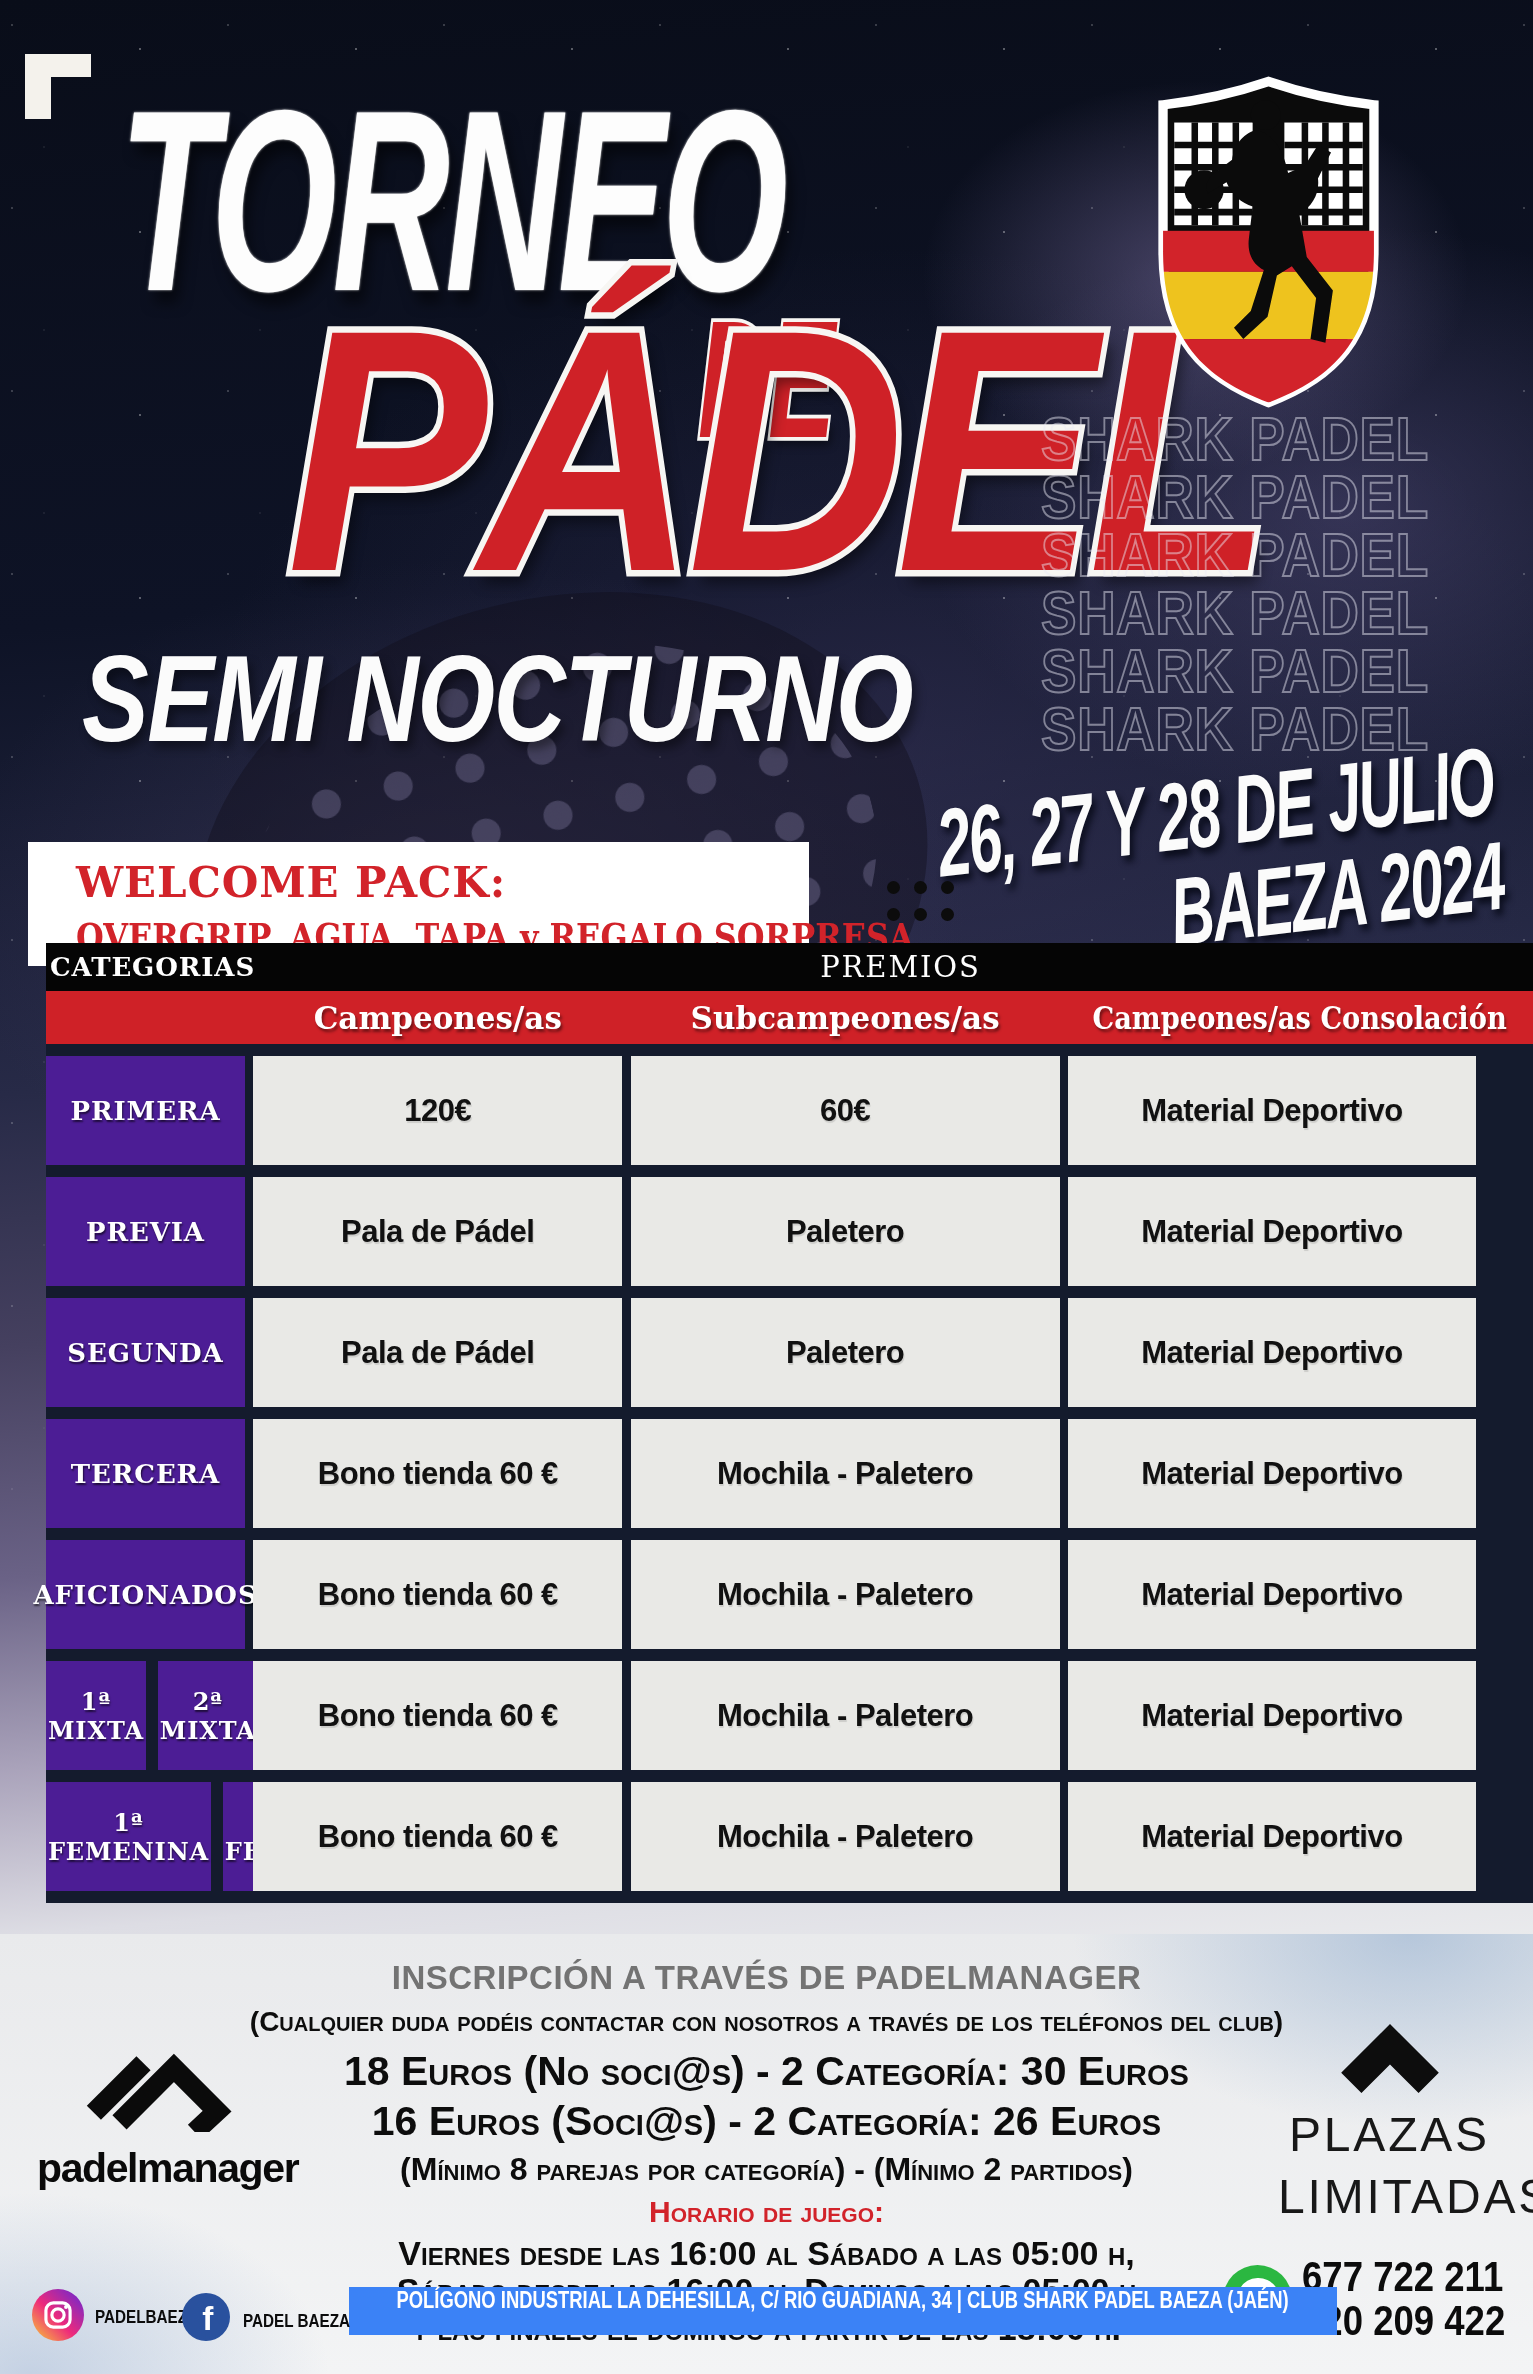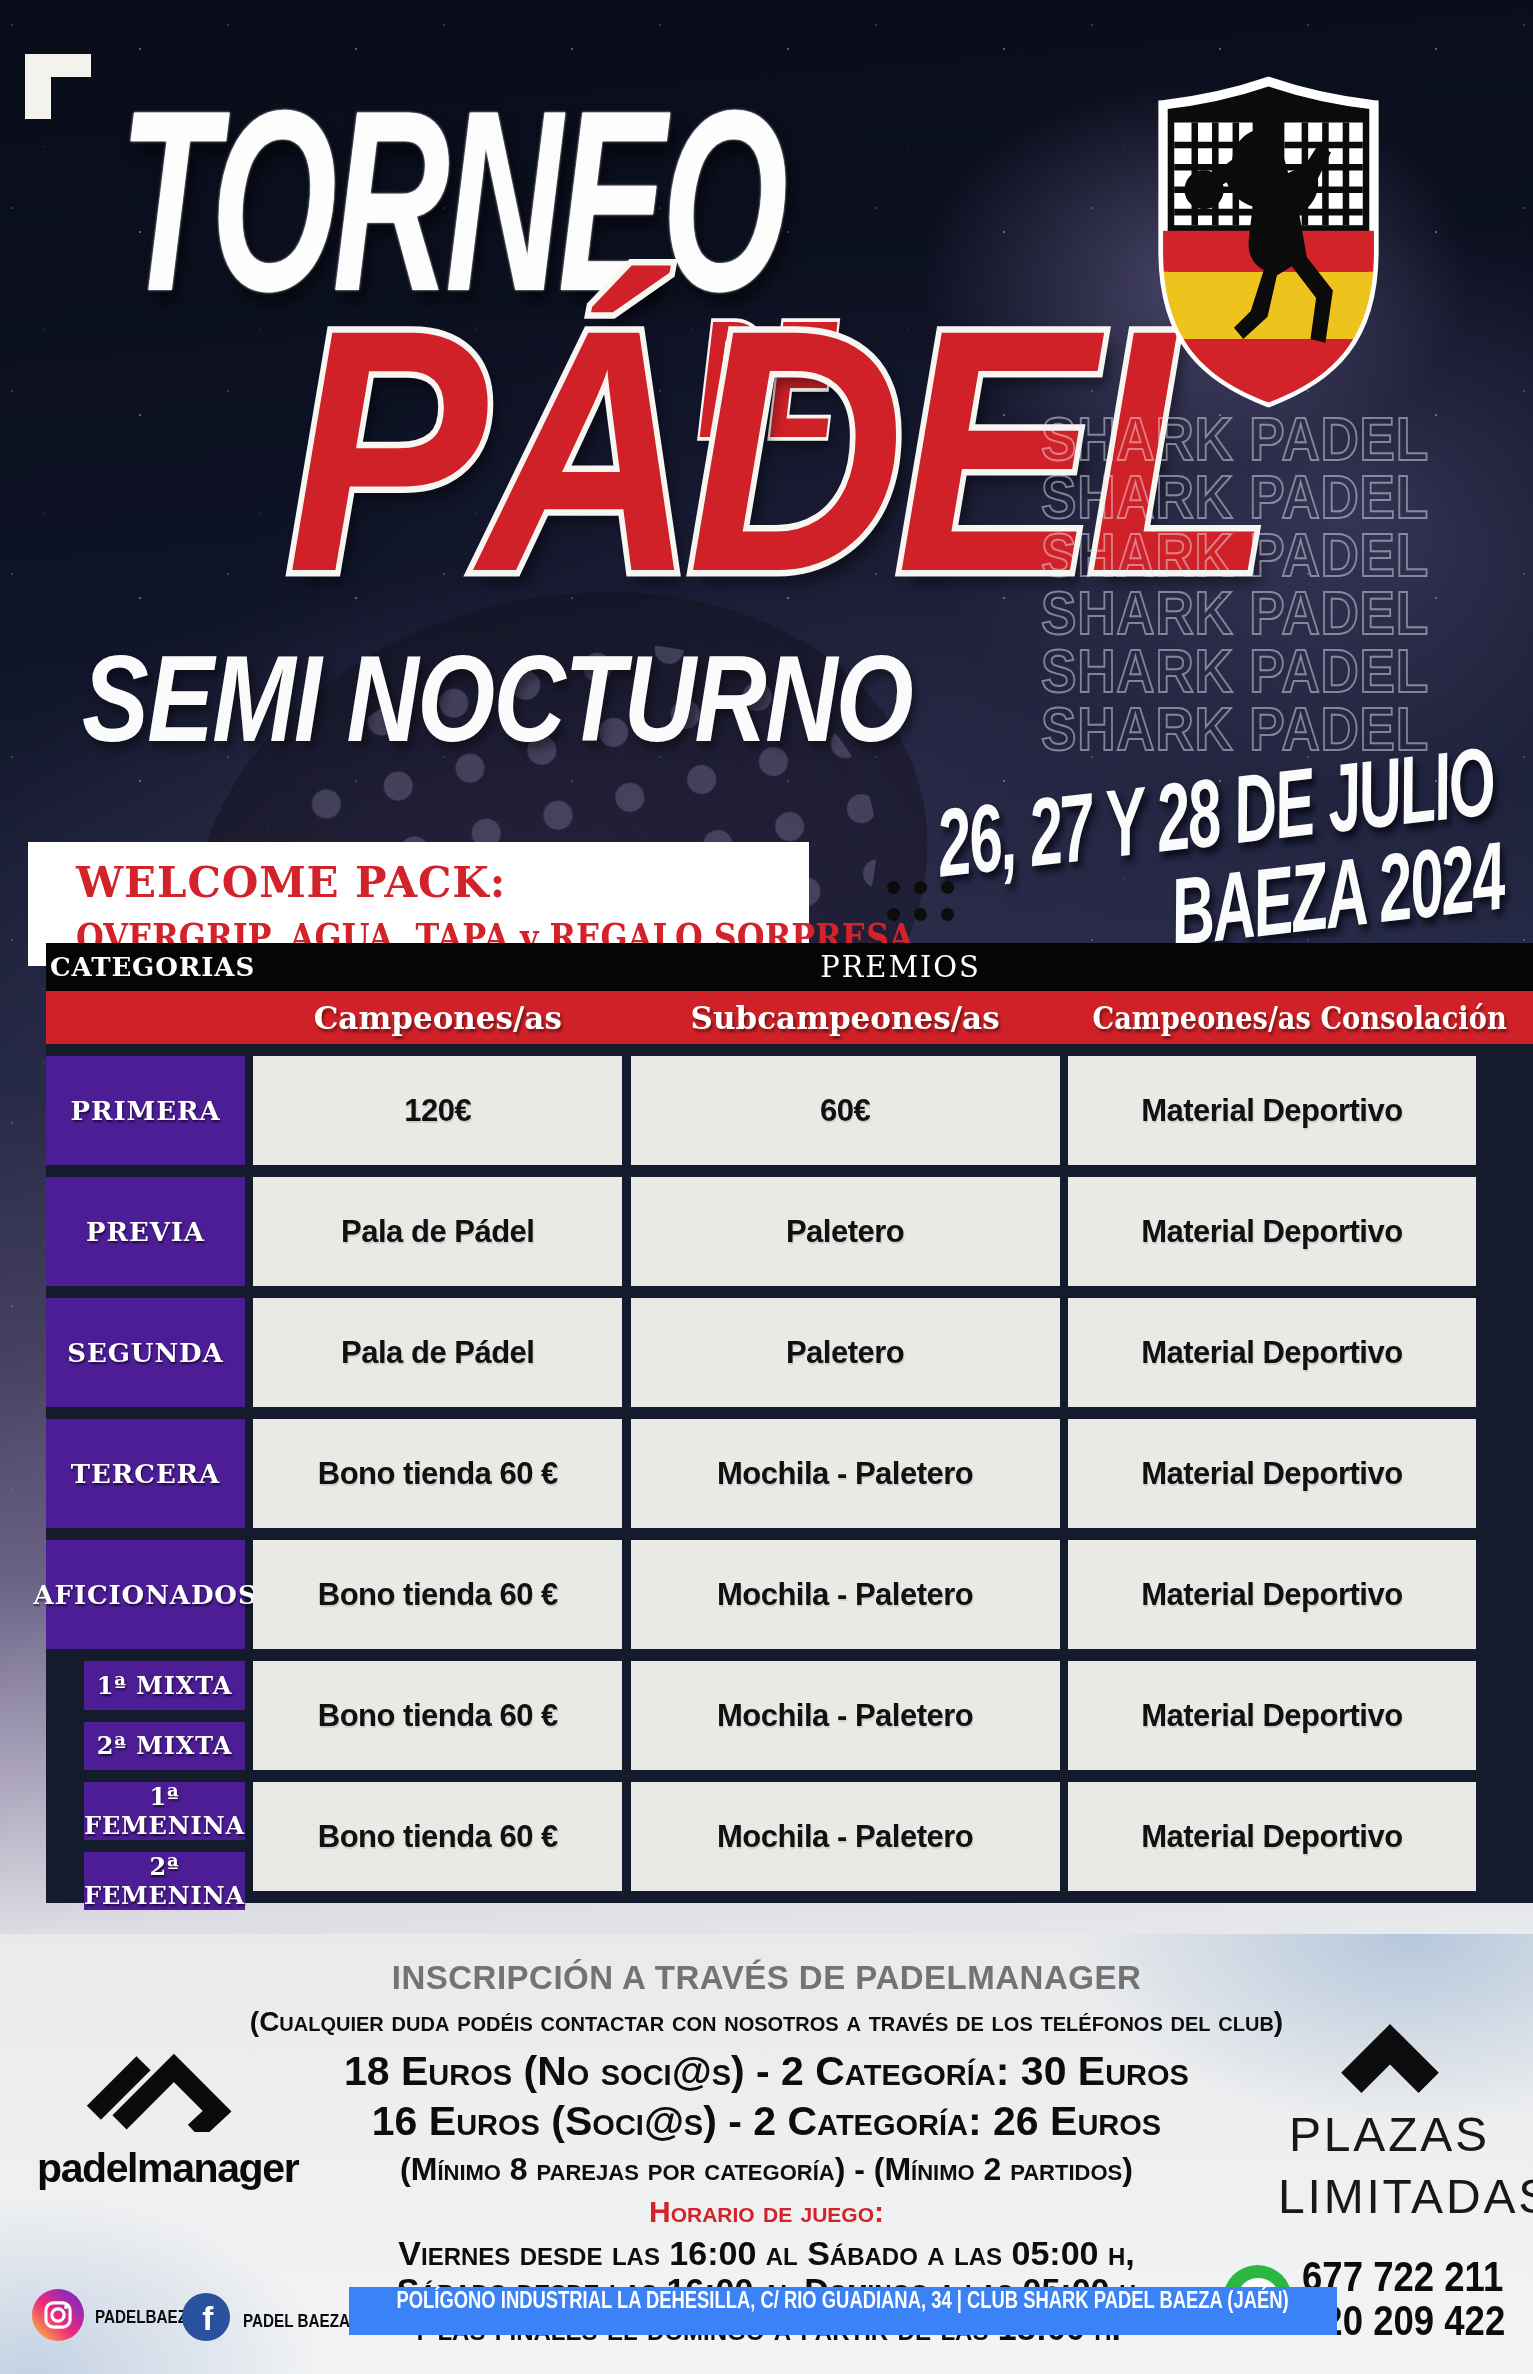--- a/index.html
+++ b/index.html
@@ -91,21 +91,21 @@
   .redbar{display:grid;grid-template-columns:199px 369px 429px 408px;column-gap:8.3px;height:53px;
     background:#cf2127;align-items:center;}
   .redbar .rlab{text-align:center;font-family:"DejaVu Serif",serif;font-weight:bold;font-size:31px;
     color:#fff;text-shadow:1.9px 2.8px 2.8px rgba(0,0,0,.45);white-space:nowrap;}
   .redbar .rlab.long{transform:scaleX(.88);}
   .rows{display:grid;grid-template-columns:199px 369px 429px 408px;column-gap:8.3px;row-gap:12px;
     grid-auto-rows:109px;background:#141b2d;padding:12px 0;}
   .cat{background:#4c1d95;color:#fff;display:flex;align-items:center;justify-content:center;
     font-family:"DejaVu Serif",serif;font-weight:bold;font-size:26px;letter-spacing:0.9px;
     text-align:center;text-shadow:0.9px 1.9px 1.9px rgba(0,0,0,.6);padding:0 1.9px;box-sizing:border-box;}
-  .cat-stack{display:flex;flex-direction:column;gap:12px;background:#141b2d;padding-left:38px;}
+  .cat-stack{display:flex;gap:12px;background:#141b2d;}
   .cat-stack .cat{flex:1;font-size:24px;}
   .val{background:#e9e9e6;color:#111;display:flex;align-items:center;justify-content:center;
     font-size:31px;font-weight:700;letter-spacing:-0.5px;text-align:center;
     text-shadow:0.9px 1.9px 0.9px rgba(0,0,0,.12);}
 
   
   .pm-mark{position:absolute;left:76px;top:2028px;width:167px;height:104px;z-index:3;}
   .pm-word{position:absolute;left:37px;top:2145px;z-index:3;font-size:41px;font-weight:bold;
     letter-spacing:-1.4px;color:#0a0a0a;}
 

